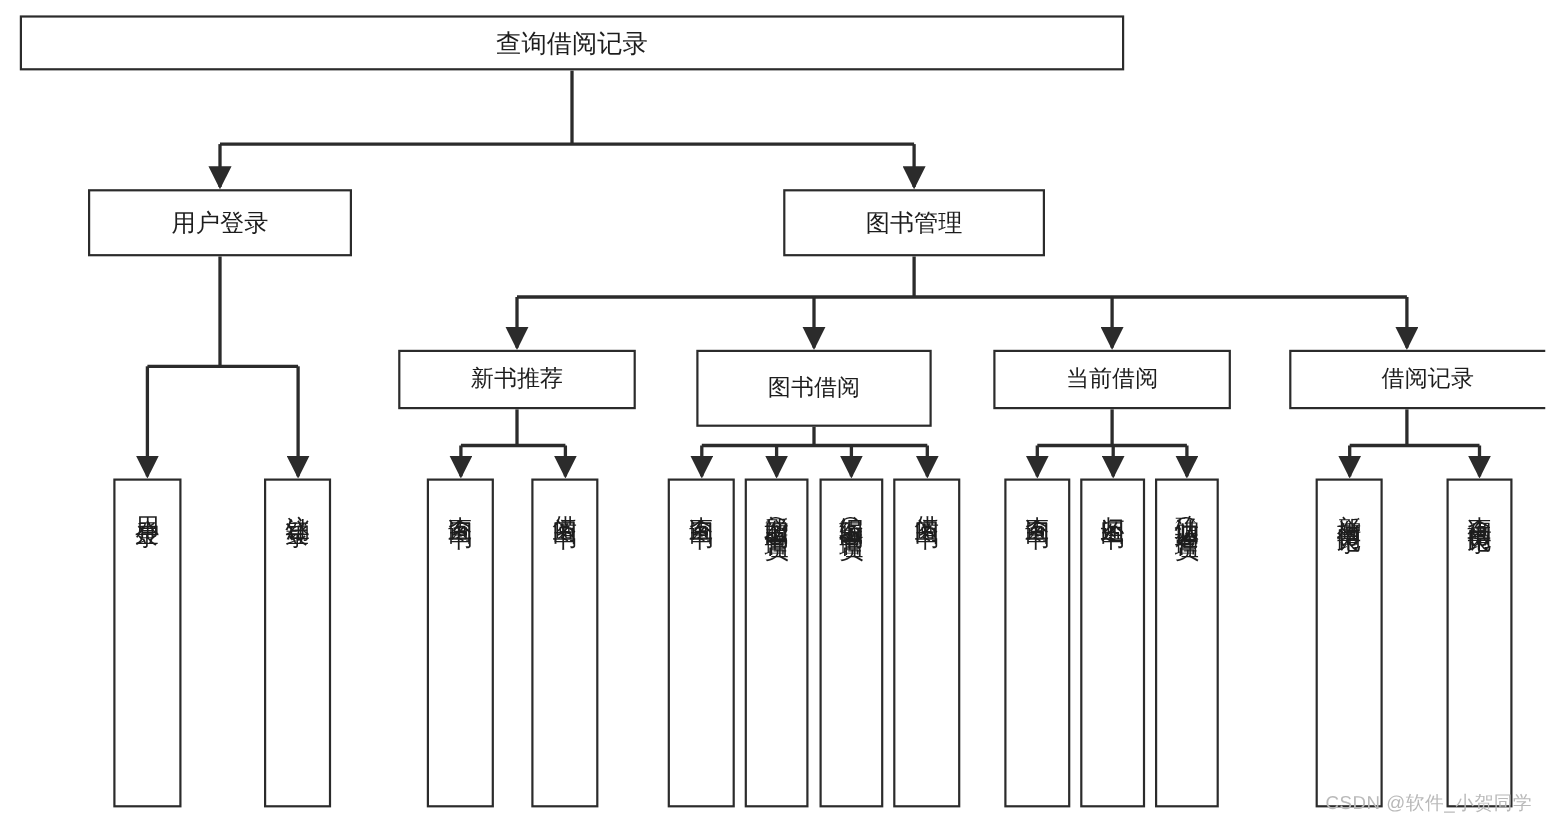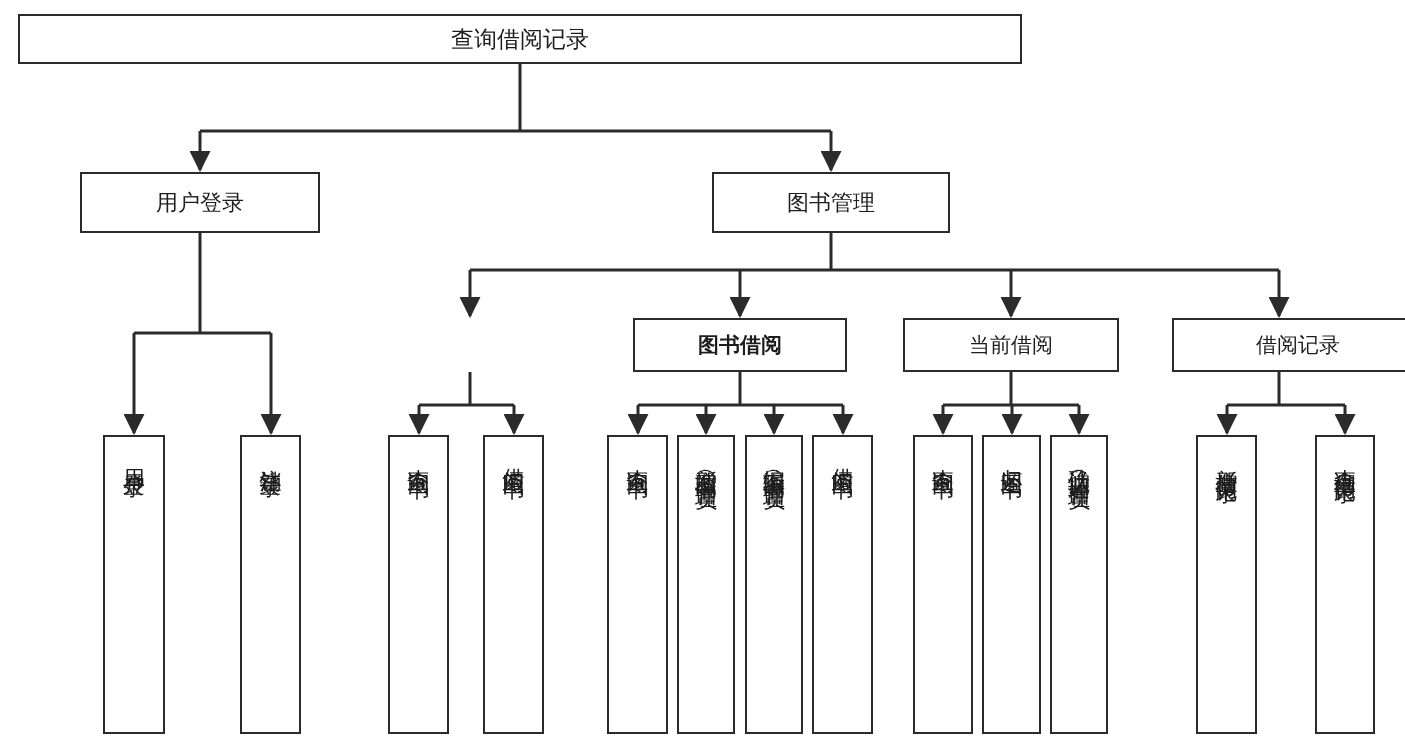--- a/index.html
+++ b/index.html
@@ -118,21 +118,24 @@
     <span class="lbl">查询借阅记录</span>
   </div>
 
   <div class="node node-l1" style="left: 80px; top: 172px; width: 240px; height: 61px;">
     <span class="lbl">用户登录</span>
   </div>
   <div class="node node-l1" style="left: 712px; top: 172px; width: 238px; height: 61px; align-items: center;">
     <span class="lbl">图书管理</span>
   </div>
 
-  <div class="node node-l2" style="left: 633px; top: 318px; width: 214px; height: 54px; font-weight: bold;">
+  <div class="node node-l2" style="left: 362px; top: 318px; width: 216px; height: 54px;">
+    <span class="lbl">新书推荐</span>
+  </div>
+  <div class="node node-l2" style="left: 633px; top: 318px; width: 214px; height: 70px;">
     <span class="lbl">图书借阅</span>
   </div>
   <div class="node node-l2" style="left: 903px; top: 318px; width: 216px; height: 54px;">
     <span class="lbl">当前借阅</span>
   </div>
   <div class="node node-l2" style="left: 1172px; top: 318px; width: 252px; height: 54px;">
     <span class="lbl">借阅记录</span>
   </div>
 
   <div class="node node-leaf" style="left: 103px; top: 435px; width: 62px; height: 299px;">
@@ -168,13 +171,14 @@
   <div class="node node-leaf" style="left: 1050px; top: 435px; width: 58px; height: 299px;">
     <span class="lbl">确认归还（管理员）</span>
   </div>
   <div class="node node-leaf" style="left: 1196px; top: 435px; width: 61px; height: 299px;">
     <span class="lbl">新增借阅记录</span>
   </div>
   <div class="node node-leaf" style="left: 1315px; top: 435px; width: 60px; height: 299px;">
     <span class="lbl">查询借阅记录</span>
   </div>
 
+  <div class="watermark">CSDN @软件_小贺同学</div>
 </div>
 
 </body></html>

